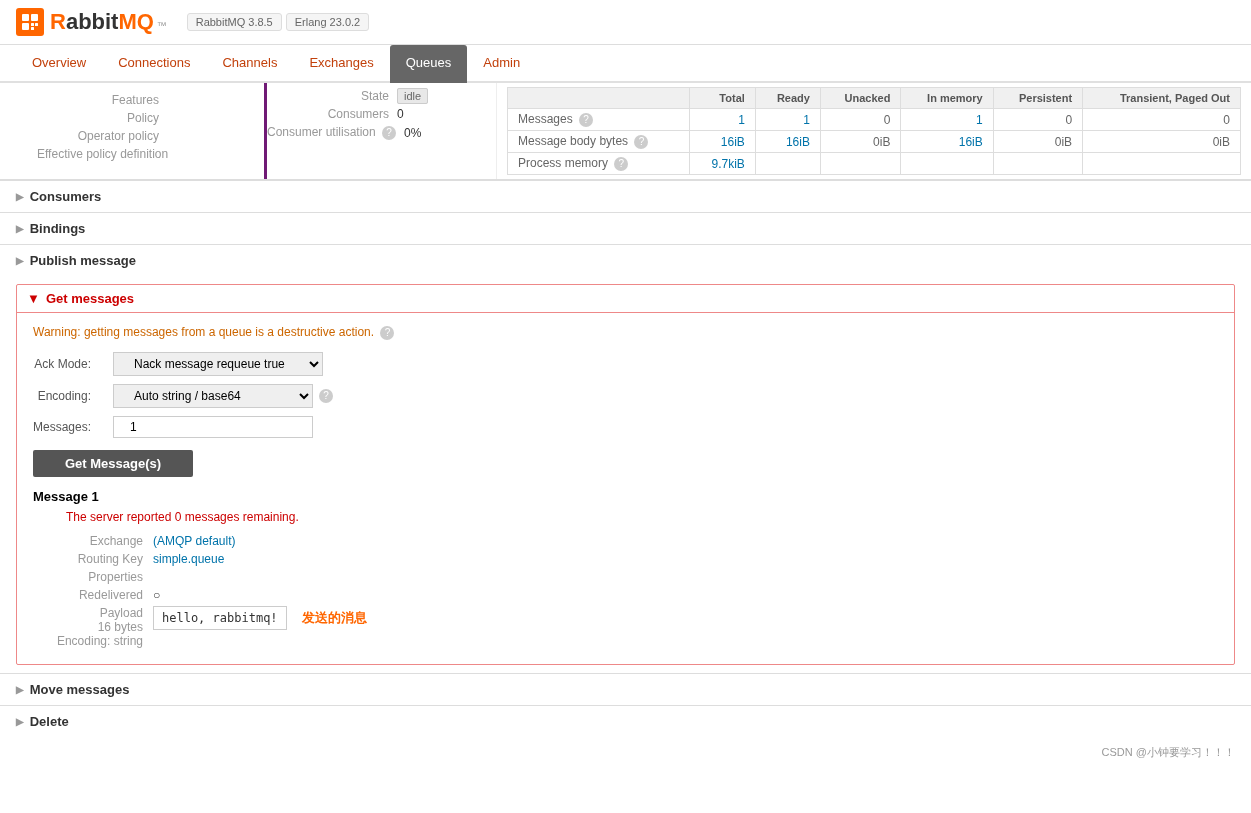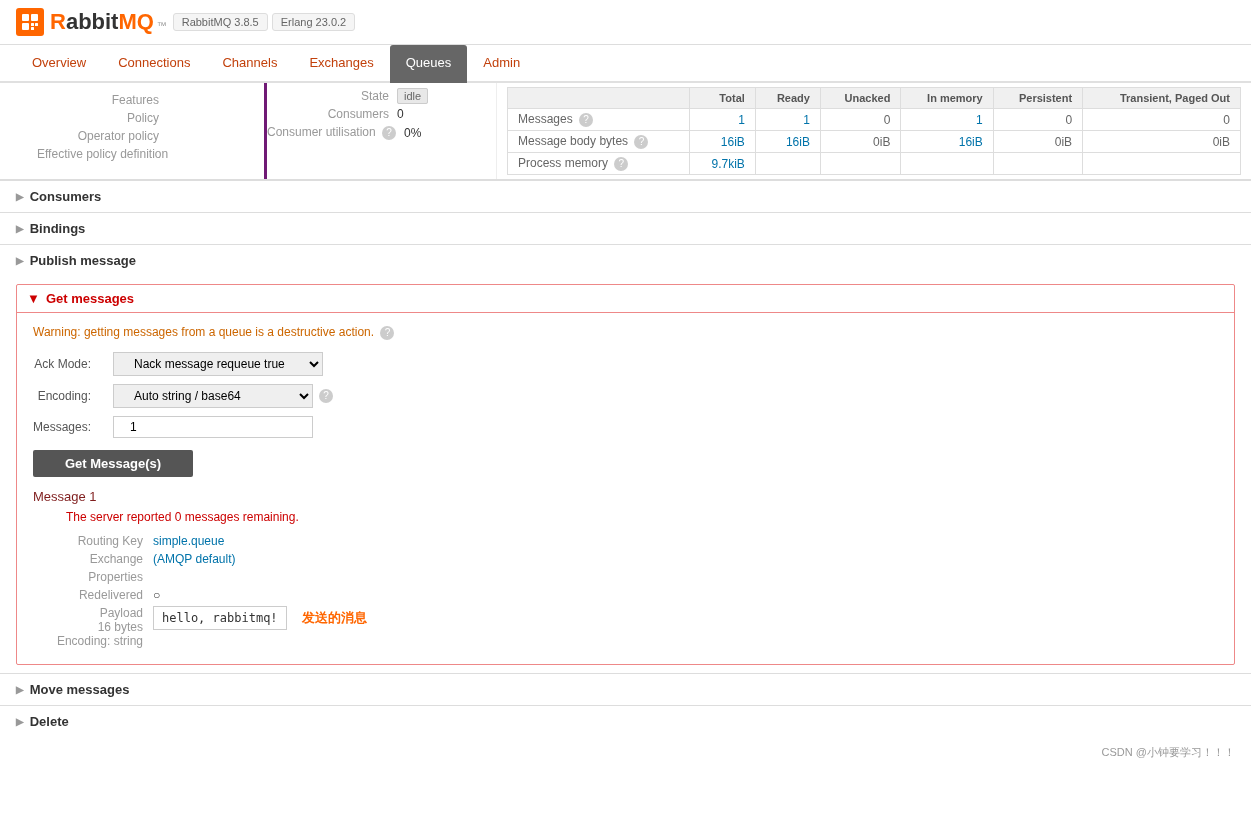--- a/index.html
+++ b/index.html
@@ -1,20 +1,20 @@
 <!DOCTYPE html>
 <html><head>
   <meta charset="utf-8">
   <style>
     * { box-sizing: border-box; margin: 0; padding: 0; }
     body { font-family: Arial, sans-serif; font-size: 12px; color: #333; background: #fff; }
 
     
     .top-bar { display: flex; align-items: center; padding: 8px 16px; border-bottom: 1px solid #ddd; background: #fff; }
-    .logo { display: flex; align-items: center; margin-right: 6px; }
+    .logo { display: flex; align-items: center; margin-right: 20px; }
     .logo-icon { width: 28px; height: 28px; background: #f60; border-radius: 3px; display: flex; align-items: center; justify-content: center; color: white; font-weight: bold; font-size: 14px; margin-right: 6px; }
     .logo-text { font-size: 22px; font-weight: bold; color: #333; }
     .logo-text span { color: #f60; }
     .version-badges { display: flex; gap: 4px; }
     .version-badge { background: #f5f5f5; border: 1px solid #ddd; padding: 2px 8px; border-radius: 3px; font-size: 11px; color: #666; }
 
     
     nav { display: flex; align-items: center; background: #fff; border-bottom: 2px solid #e0e0e0; padding: 0 16px; }
     .nav-item { padding: 10px 16px; cursor: pointer; font-size: 13px; color: #c2410c; text-decoration: none; border-bottom: 3px solid transparent; margin-bottom: -2px; }
     .nav-item.active { background: #666; color: #fff; border-radius: 3px 3px 0 0; border-bottom: 3px solid #666; }
@@ -44,21 +44,21 @@
     .form-row { display: flex; align-items: center; margin-bottom: 8px; }
     .form-label { min-width: 80px; text-align: right; padding-right: 22px; font-size: 12px; color: #555; }
     .form-control { border: 1px solid #ccc; padding: 3px 16px; font-size: 12px; border-radius: 0; }
     select.form-control { min-width: 200px; }
     input.form-control { width: 200px; }
 
     .btn-get { background: #555; color: #fff; border: none; padding: 6px 32px; cursor: pointer; font-size: 13px; font-weight: bold; border-radius: 2px; margin-top: 4px; }
 
     
     .message-result { margin-top: 12px; }
-    .message-num { font-weight: normal; color: #7f1d1d; font-size: 13px; margin-bottom: 6px; }
+    .message-num { font-weight: bold; color: #000000; font-size: 13px; margin-bottom: 6px; }
     .server-msg { color: #c00; font-size: 12px; margin-bottom: 10px; margin-left: 33px; }
     .msg-detail-row { display: flex; margin-bottom: 4px; }
     .msg-detail-label { min-width: 120px; text-align: right; padding-right: 10px; color: #999; font-size: 12px; }
     .msg-detail-value { color: #0073aa; font-size: 12px; }
     .msg-detail-value.plain { color: #333; }
 
     .payload-box { border: 1px solid #ccc; padding: 4px 8px; background: #fff; font-family: monospace; font-size: 12px; display: inline-block; min-width: 120px; }
     .payload-note { color: #f60; font-size: 13px; margin-left: 12px; font-weight: bold; }
 
     
@@ -242,26 +242,26 @@
     </div>
 
     <button class="btn-get">Get Message(s)</button>
 
     
     <div class="message-result">
       <div class="message-num">Message 1</div>
       <div class="server-msg">The server reported 0 messages remaining.</div>
 
       <div class="msg-detail-row">
+        <span class="msg-detail-label">Exchange</span>
+        <span class="msg-detail-value">(AMQP default)</span>
+      </div>
+      <div class="msg-detail-row">
         <span class="msg-detail-label">Routing Key</span>
         <span class="msg-detail-value">simple.queue</span>
-      </div>
-      <div class="msg-detail-row">
-        <span class="msg-detail-label">Exchange</span>
-        <span class="msg-detail-value">(AMQP default)</span>
       </div>
       <div class="msg-detail-row">
         <span class="msg-detail-label">Properties</span>
         <span class="msg-detail-value plain"></span>
       </div>
       <div class="msg-detail-row">
         <span class="msg-detail-label">Redelivered</span>
         <span class="msg-detail-value plain">○</span>
       </div>
       <div class="msg-detail-row">

